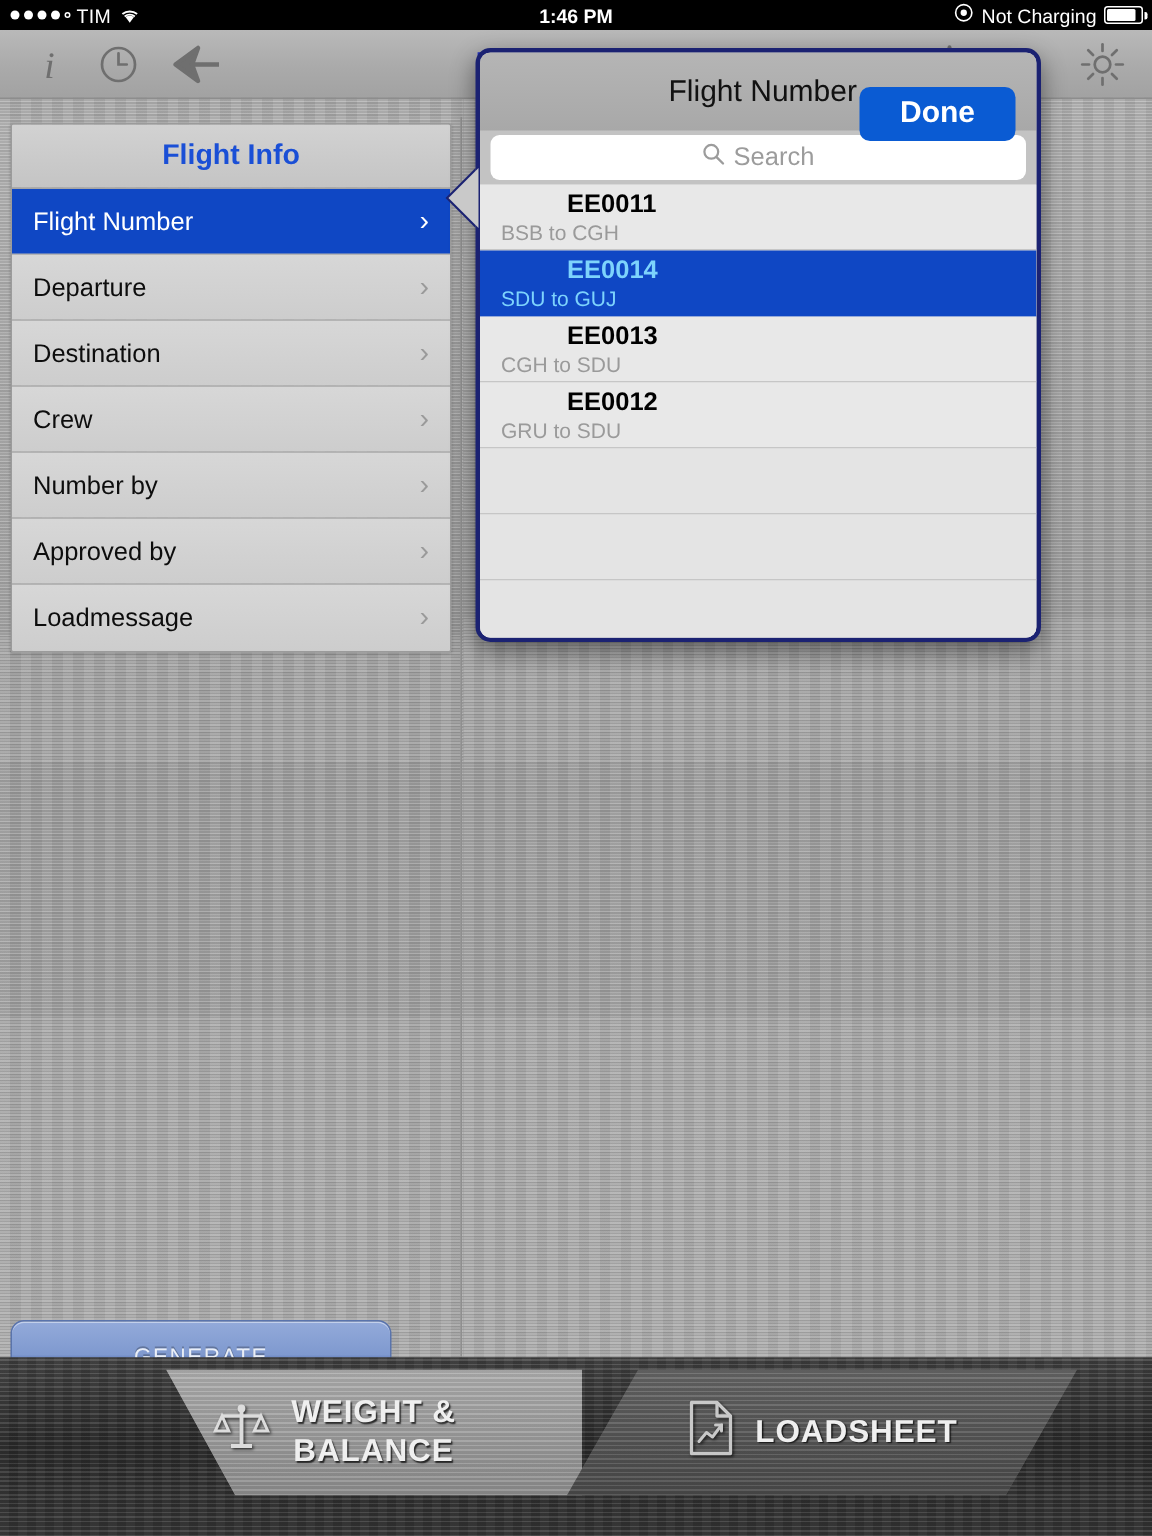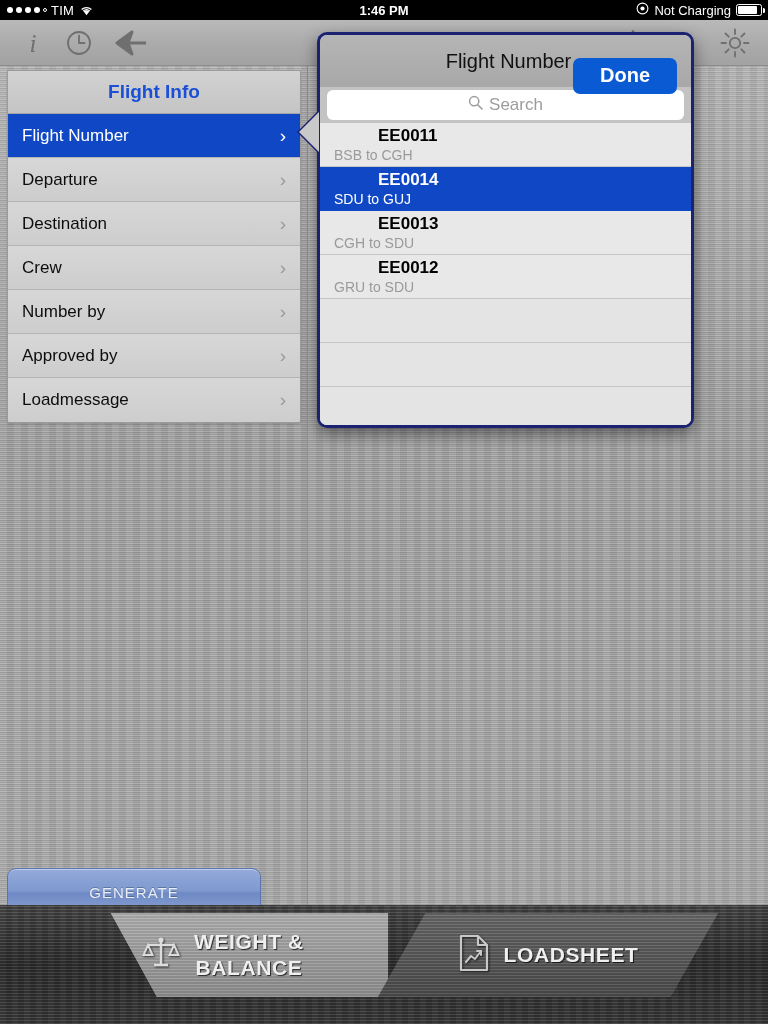--- a/index.html
+++ b/index.html
@@ -69,21 +69,21 @@
   .navicon { color:#6f6f6f; display:flex; align-items:center; justify-content:center; }
   #nav-title {
     position:absolute; left:0; width:768px; text-align:center;
     color:#2433c4; font-size:21px; font-weight:bold; letter-spacing:.4px;
   }
 
   
   #content { position:absolute; top:66px; left:0; width:768px; height:858px; }
 
   
-  #sidebar { position:absolute; left:0; top:0; width:308px; height:858px;
+  #sidebar { position:absolute; left:0; top:12px; width:308px; height:858px;
              border-right:1px solid #8f8f8f; }
   #panel { position:absolute; left:7px; top:4px; width:294px;
            border:1px solid #9b9b9b; border-radius:2px; overflow:hidden;
            box-shadow:0 1px 2px rgba(0,0,0,.18); }
   #panel-header {
     height:43px; background:linear-gradient(180deg,#d2d2d2,#c4c4c4);
     display:flex; align-items:center; justify-content:center;
     color:#1a4fd6; font-size:19px; font-weight:bold;
     border-bottom:1px solid #a5a5a5;
   }
@@ -147,21 +147,21 @@
     flex:1; height:30px; background:#fff; border-radius:6px;
     display:flex; align-items:center; justify-content:center; gap:6px;
     color:#9c9c9c; font-size:17px;
   }
   #pop-list { background:#e4e4e4; height:308px; overflow:hidden; }
   .frow { height:44px; padding:3px 0 0 14px; border-bottom:1px solid #c6c6c6;
           background:#e8e8e8; }
   .frow.sel { background:#0f47c4; border-bottom:1px solid #0f47c4; }
   .fnum { font-size:17px; font-weight:bold; color:#000; line-height:20px;margin-left:44px; }
   .fsub { font-size:14px; color:#9a9a9a; line-height:18px; }
-  .frow.sel .fnum, .frow.sel .fsub { color:#ffffff; }
+  .frow.sel .fnum, .frow.sel .fsub { color:#7dd3fc; }
   .frow.empty { height:44px; background:#e4e4e4; }
 
   
   #tabbar { position:absolute; left:0; bottom:0; width:768px; height:119px; }
   .tab {
     position:absolute; top:8px; height:84px;
     display:flex; align-items:center; justify-content:center; gap:14px;
     color:#efefef; font-size:21px; font-weight:bold; letter-spacing:.6px;
     text-shadow:1px 1px 1px rgba(0,0,0,.75);
   }

